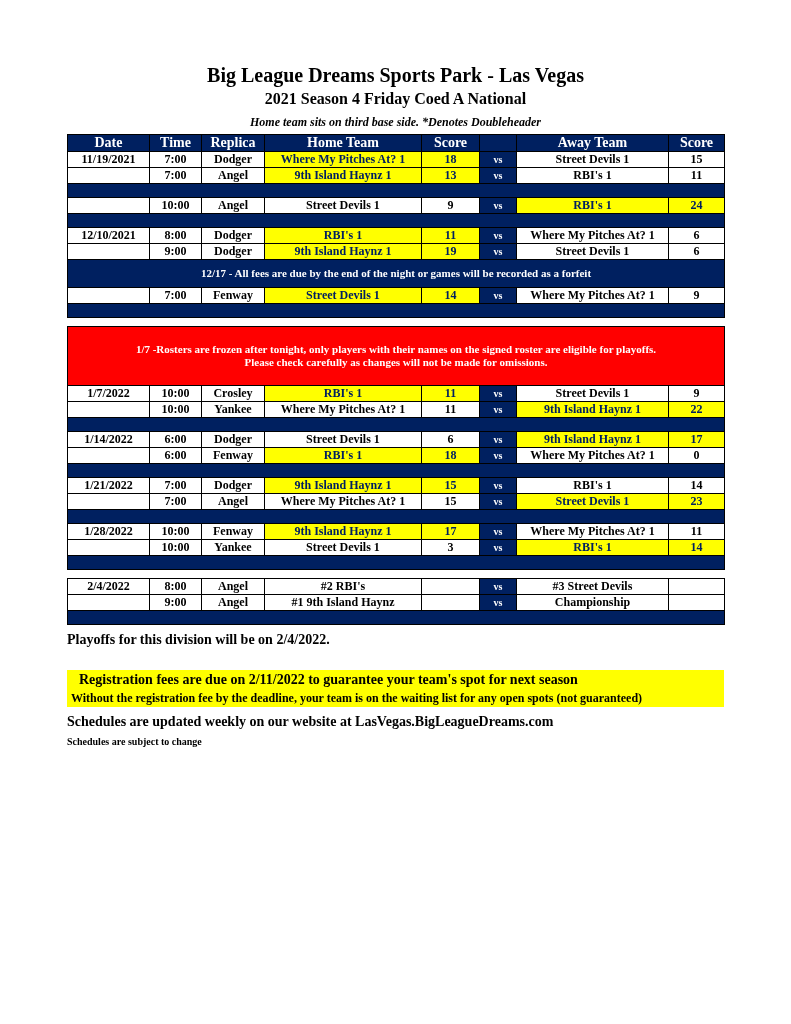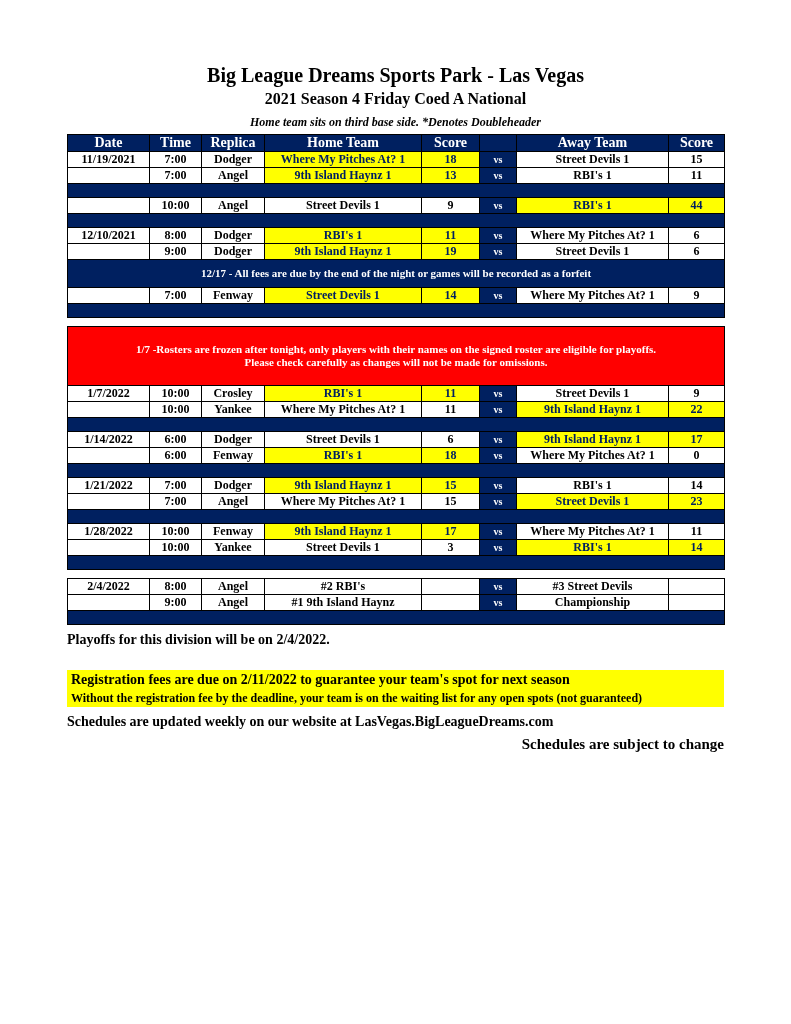--- a/index.html
+++ b/index.html
@@ -52,24 +52,24 @@
   }
   .sep-row td { background: var(--navy, #002060); height: 14px; border: 1px solid #000000; padding: 0; }
   .gap-row td { background: #ffffff; height: 9px; border: none; padding: 0; }
   .notice-row td { color: #ffffff; font-weight: bold; border: 1px solid #000000; padding: 0; }
   .notice-row.navy td { background: var(--navy, #002060); font-size: 11px; height: 28px; }
   .notice-row.red td { background: var(--red, #FF0000); font-size: 11px; padding: 16px 0; }
   .notice-row td div { line-height: 13px; }
 
   .footer { margin-left: 67px; width: 657px; margin-top: 7px; }
   .playoffs { font-size: 14px; font-weight: bold; margin-bottom: 22px; }
-  .reg1 { background: var(--yellow, #FFFF00); font-size: 14px; font-weight: bold; padding: 2px 4px; }
+  .reg1 { background: var(--yellow, #FFFF00); font-size: 14px; font-weight: bold; padding: 2px 12px; }
   .reg2 { background: var(--yellow, #FFFF00); font-size: 12px; font-weight: bold; padding: 1px 4px; }
   .website { font-size: 14px; font-weight: bold; margin-top: 7px; }
-  .subject { font-size: 15px; font-weight: bold; margin-top: 6px; text-align: right; }
+  .subject { font-size: 10px; font-weight: bold; margin-top: 6px; }
 </style>
 </head>
 <body>
 
 <div class="page">
 
   <div class="header-area">
     <div class="title">Big League Dreams Sports Park - Las Vegas</div>
     <div class="subtitle">2021 Season 4 Friday Coed A National</div>
     <div class="note">Home team sits on third base side.  *Denotes Doubleheader</div>
@@ -123,21 +123,21 @@
           <td colspan="8"></td>
         </tr>
         <tr class="game-row">
           <td class="c-date"></td>
           <td class="c-time">10:00</td>
           <td class="c-replica">Angel</td>
           <td class="c-team">Street Devils 1</td>
           <td class="c-score">9</td>
           <td class="c-vs">vs</td>
           <td class="c-team hl">RBI's 1</td>
-          <td class="c-score hl">44</td>
+          <td class="c-score hl">24</td>
         </tr>
         <tr class="sep-row">
           <td colspan="8"></td>
         </tr>
         <tr class="game-row">
           <td class="c-date">12/10/2021</td>
           <td class="c-time">8:00</td>
           <td class="c-replica">Dodger</td>
           <td class="c-team hl">RBI's 1</td>
           <td class="c-score hl">11</td>

